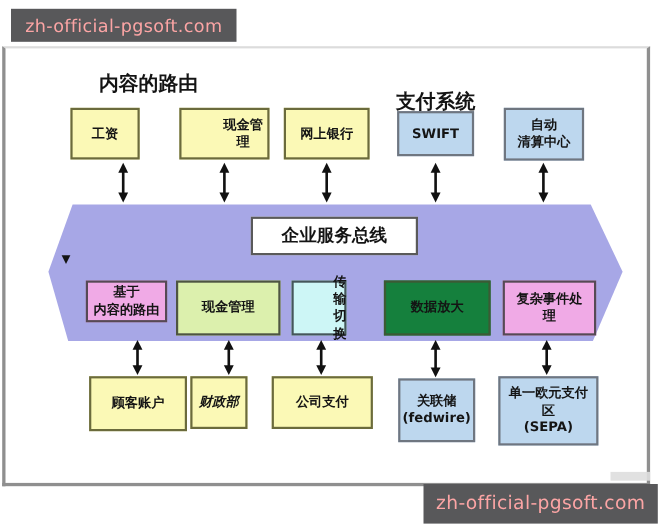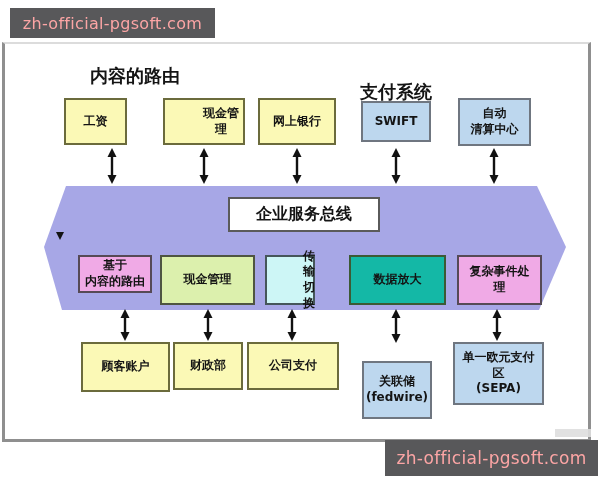--- a/index.html
+++ b/index.html
@@ -28,21 +28,21 @@
     display:flex;align-items:center;justify-content:center;text-align:center;
     font-size:12px;font-weight:bold;color:#141414;
     white-space:pre-line;line-height:1.3;padding:2px;
     border:2px solid #55553a;
   }
   .n-yellow{background:#fbf9b6;border-color:#6b6b3c;}
   .n-blue{background:#bdd7ee;border-color:#6f7680;}
   .n-pink{background:#f0aae6;border-color:#564a55;}
   .n-lgreen{background:#dcf0ad;border-color:#4e5542;}
   .n-cyan{background:#cdf6f6;border-color:#45565a;}
-  .n-green{background:#14b8a6;border-color:#3c5a35;}
+  .n-green{background:#15803d;border-color:#3c5a35;}
   .esb-box{
     position:absolute;left:228px;top:197px;width:152px;height:35px;
     background:#ffffff;border:2px solid #5a5a5a;box-sizing:border-box;
     display:flex;align-items:center;justify-content:center;
     font-size:16px;font-weight:bold;color:#141414;
   }
   .tiny-wm{
     position:absolute;left:555px;top:429px;width:36px;height:8px;
     background:#dedede;opacity:.9;
   }
@@ -129,23 +129,23 @@
 
   <div class="node n-pink" style="left:78px;top:255px;width:74px;height:38px;text-align:center;">基于
 内容的路由</div>
   <div class="node n-lgreen" style="left:160px;top:255px;width:95px;height:50px;">现金管理</div>
   <div class="node n-cyan" style="left:265px;top:255px;width:50px;height:50px;padding-left:40px;">传输切换</div>
   <div class="node n-green" style="left:349px;top:255px;width:97px;height:50px;">数据放大</div>
   <div class="node n-pink" style="left:457px;top:255px;width:85px;height:50px;">复杂事件处
 理</div>
 
   <div class="node n-yellow" style="left:81px;top:342px;width:89px;height:50px;">顾客账户</div>
-  <div class="node n-yellow" style="left:173px;top:342px;width:70px;height:48px;">财政部</div>
+  <div class="node n-yellow" style="left:173px;top:342px;width:52px;height:48px;font-style:italic;">财政部</div>
   <div class="node n-yellow" style="left:247px;top:342px;width:92px;height:48px;">公司支付</div>
-  <div class="node n-blue" style="left:362px;top:344px;width:70px;height:58px;margin-top:17px;">关联储
+  <div class="node n-blue" style="left:362px;top:344px;width:70px;height:58px;">关联储
 (fedwire)</div>
   <div class="node n-blue" style="left:453px;top:342px;width:91px;height:63px;">单一欧元支付
 区
 (SEPA)</div>
 
   <div class="tiny-wm"></div>
 
   <div class="wm wm-top">zh-official-pgsoft.com</div>
   <div class="wm wm-bottom">zh-official-pgsoft.com</div>
 

